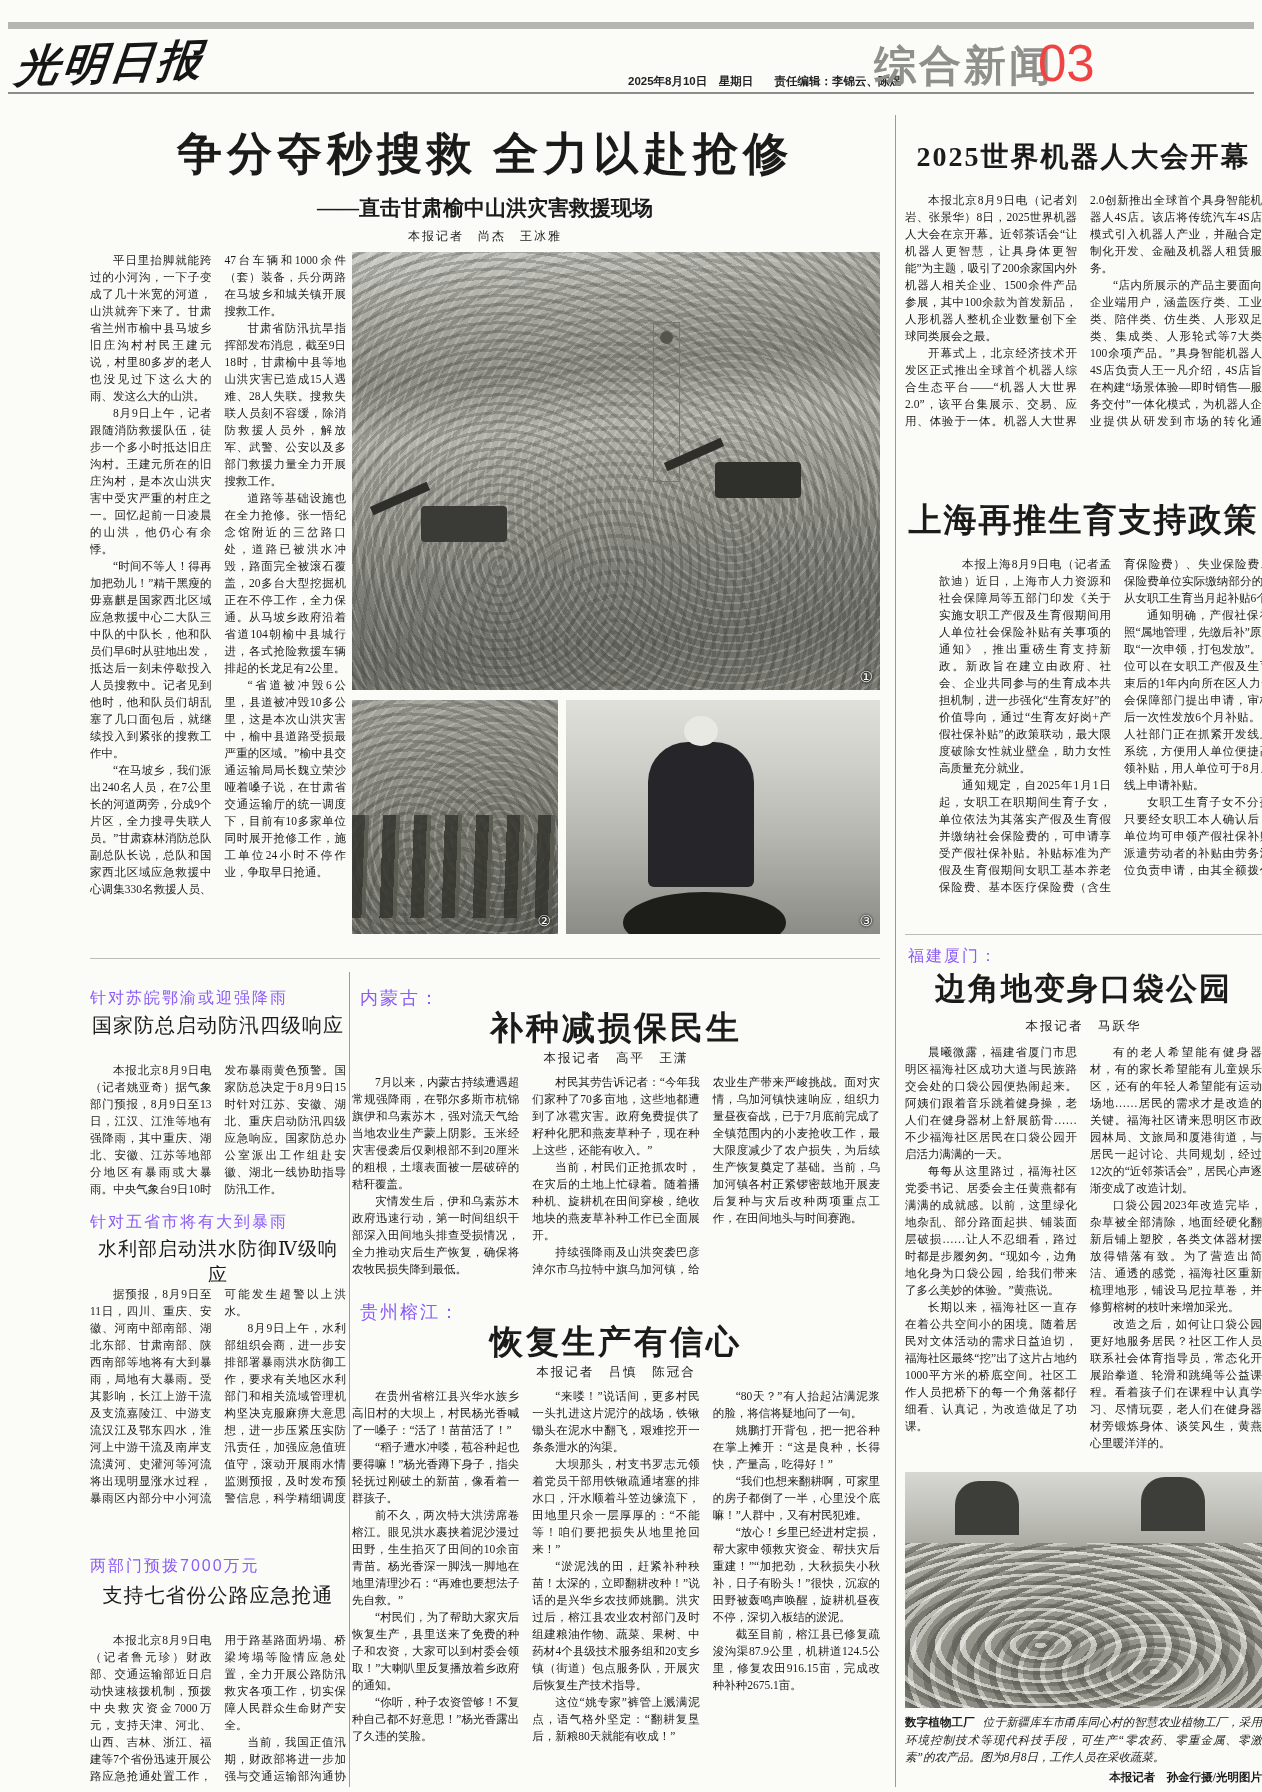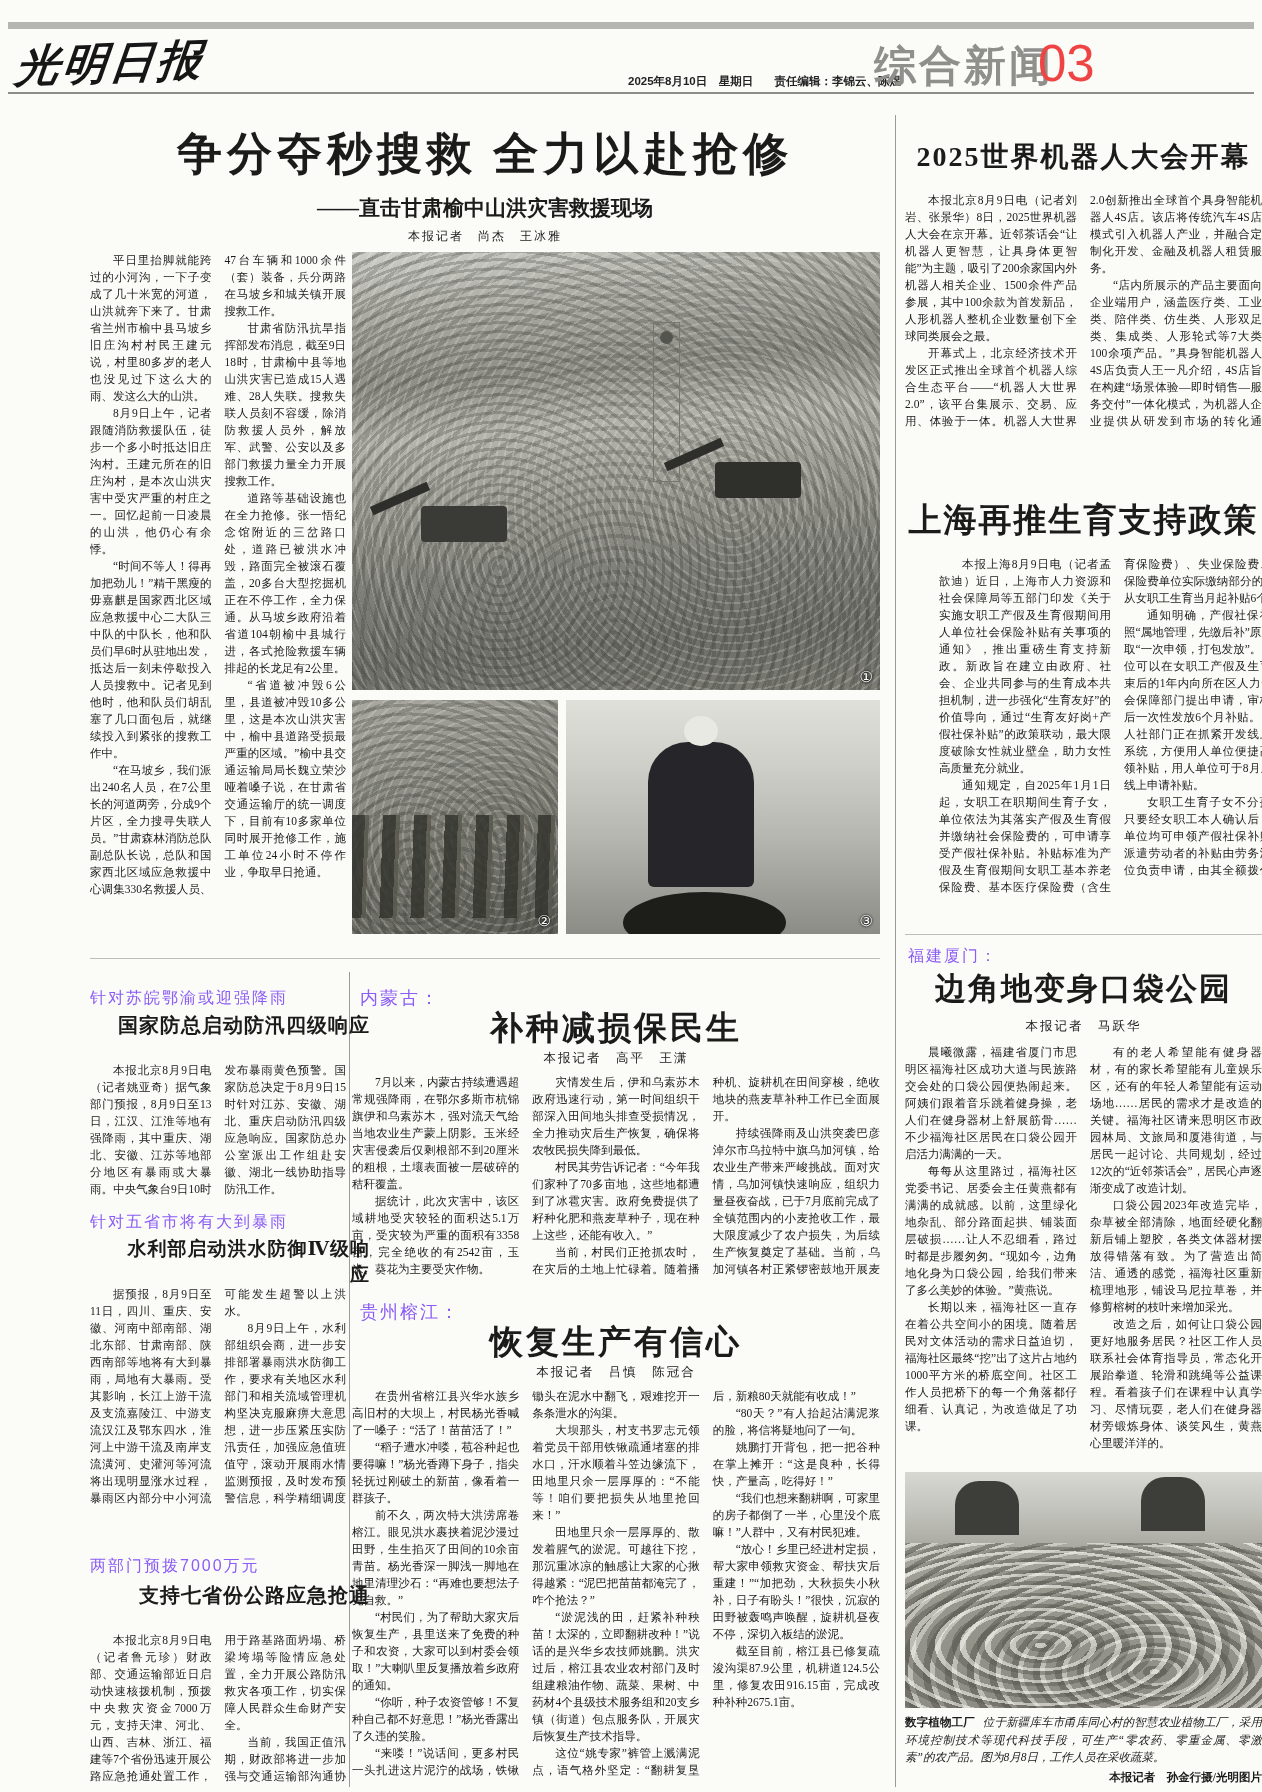--- a/index.html
+++ b/index.html
@@ -23,21 +23,21 @@
 
   
   .main-headline{left:90px;top:124px;width:790px;font-size:45px;font-weight:900;
         letter-spacing:5px;text-align:center;}
   .main-subhead{left:90px;top:194px;width:790px;font-size:21px;font-weight:bold;text-align:center;}
   .main-byline{left:90px;top:228px;width:790px;font-size:12px;text-align:center;letter-spacing:2px;}
   .byline{font-size:12.5px;text-align:center;letter-spacing:2px;}
   .kicker{font-size:16px;font-family:Liberation Sans, sans-serif;letter-spacing:2px;color:#8b5cf6;}
   .h-mid{font-size:33px;font-weight:900;text-align:center;letter-spacing:3px;}
   .h-side{font-size:29px;font-weight:900;text-align:center;letter-spacing:2px;}
-  .h-small{font-size:20px;font-weight:700;text-align:right;letter-spacing:1px;margin-left:24px;}
+  .h-small{font-size:20px;font-weight:400;text-align:center;letter-spacing:1px;}
 
   
   .body-cols{column-gap:13px;font-size:11.5px;line-height:17px;text-align:justify;overflow:hidden;}
   .cols2{column-count:2;}
   .cols3{column-count:3;}
   .para{margin:0;text-indent:2em;}
 
   
   .photo{position:absolute;overflow:hidden;background:#a8a8a1;}
   .photo .texture{position:absolute;inset:0;opacity:.65;background-image:
@@ -185,39 +185,37 @@
   <div class="abs body-cols cols2" style="left:90px;top:1632px;width:256px;height:156px;">
       <p class="para">本报北京8月9日电（记者鲁元珍）财政部、交通运输部近日启动快速核拨机制，预拨中央救灾资金7000万元，支持天津、河北、山西、吉林、浙江、福建等7个省份迅速开展公路应急抢通处置工作，用于路基路面坍塌、桥梁垮塌等险情应急处置，全力开展公路防汛救灾各项工作，切实保障人民群众生命财产安全。</p>
       <p class="para">当前，我国正值汛期，财政部将进一步加强与交通运输部沟通协调，紧盯灾情情况，按规定及时下达公路应急抢通补助资金；同时强化预算绩效管理，充分发挥财政资金效益。</p>
     </div>
 
   <div class="abs kicker" style="left:360px;top:986px;font-size:18px;">内蒙古：</div>
   <div class="abs h-mid" style="left:352px;top:1006px;width:528px;">补种减损保民生</div>
   <div class="abs byline" style="left:352px;top:1050px;width:528px;">本报记者　高平　王潇</div>
   <div class="abs body-cols cols3" style="left:352px;top:1074px;width:528px;height:214px;">
       <p class="para">7月以来，内蒙古持续遭遇超常规强降雨，在鄂尔多斯市杭锦旗伊和乌素苏木，强对流天气给当地农业生产蒙上阴影。玉米经灾害侵袭后仅剩根部不到20厘米的粗根，土壤表面被一层破碎的秸秆覆盖。</p>
-      <p class="para">据统计，此次灾害中，该区域耕地受灾较轻的面积达5.1万亩，受灾较为严重的面积有3358亩，完全绝收的有2542亩，玉米、葵花为主要受灾作物。</p>
       <p class="para">灾情发生后，伊和乌素苏木政府迅速行动，第一时间组织干部深入田间地头排查受损情况，全力推动灾后生产恢复，确保将农牧民损失降到最低。</p>
       <p class="para">村民其劳告诉记者：“今年我们家种了70多亩地，这些地都遭到了冰雹灾害。政府免费提供了籽种化肥和燕麦草种子，现在种上这些，还能有收入。”</p>
       <p class="para">当前，村民们正抢抓农时，在灾后的土地上忙碌着。随着播种机、旋耕机在田间穿梭，绝收地块的燕麦草补种工作已全面展开。</p>
       <p class="para">持续强降雨及山洪突袭巴彦淖尔市乌拉特中旗乌加河镇，给农业生产带来严峻挑战。面对灾情，乌加河镇快速响应，组织力量昼夜奋战，已于7月底前完成了全镇范围内的小麦抢收工作，最大限度减少了农户损失，为后续生产恢复奠定了基础。当前，乌加河镇各村正紧锣密鼓地开展麦后复种与灾后改种两项重点工作，在田间地头与时间赛跑。</p>
     </div>
 
   <div class="abs kicker" style="left:360px;top:1300px;font-size:18px;">贵州榕江：</div>
   <div class="abs h-mid" style="left:352px;top:1320px;width:528px;">恢复生产有信心</div>
   <div class="abs byline" style="left:352px;top:1364px;width:528px;">本报记者　吕慎　陈冠合</div>
   <div class="abs body-cols cols3" style="left:352px;top:1388px;width:528px;height:400px;">
       <p class="para">在贵州省榕江县兴华水族乡高旧村的大坝上，村民杨光香喊了一嗓子：“活了！苗苗活了！”</p>
       <p class="para">“稻子遭水冲喽，苞谷种起也要得嘛！”杨光香蹲下身子，指尖轻抚过刚破土的新苗，像看着一群孩子。</p>
       <p class="para">前不久，两次特大洪涝席卷榕江。眼见洪水裹挟着泥沙漫过田野，生生掐灭了田间的10余亩青苗。杨光香深一脚浅一脚地在地里清理沙石：“再难也要想法子先自救。”</p>
       <p class="para">“村民们，为了帮助大家灾后恢复生产，县里送来了免费的种子和农资，大家可以到村委会领取！”大喇叭里反复播放着乡政府的通知。</p>
       <p class="para">“你听，种子农资管够！不复种自己都不好意思！”杨光香露出了久违的笑脸。</p>
       <p class="para">“来喽！”说话间，更多村民一头扎进这片泥泞的战场，铁锹锄头在泥水中翻飞，艰难挖开一条条泄水的沟渠。</p>
       <p class="para">大坝那头，村支书罗志元领着党员干部用铁锹疏通堵塞的排水口，汗水顺着斗笠边缘流下，田地里只余一层厚厚的：“不能等！咱们要把损失从地里抢回来！”</p>
-      <p class="para">田地里只余一层厚厚的、散发着腥气的淤泥。可越往下挖，那沉重冰凉的触感让大家的心揪得越紧：“泥巴把苗苗都淹完了，咋个抢法？”</p>
       <p class="para">“淤泥浅的田，赶紧补种秧苗！太深的，立即翻耕改种！”说话的是兴华乡农技师姚鹏。洪灾过后，榕江县农业农村部门及时组建粮油作物、蔬菜、果树、中药材4个县级技术服务组和20支乡镇（街道）包点服务队，开展灾后恢复生产技术指导。</p>
       <p class="para">这位“姚专家”裤管上溅满泥点，语气格外坚定：“翻耕复垦后，新粮80天就能有收成！”</p>
       <p class="para">“80天？”有人抬起沾满泥浆的脸，将信将疑地问了一句。</p>
       <p class="para">姚鹏打开背包，把一把谷种在掌上摊开：“这是良种，长得快，产量高，吃得好！”</p>
       <p class="para">“我们也想来翻耕啊，可家里的房子都倒了一半，心里没个底嘛！”人群中，又有村民犯难。</p>
       <p class="para">“放心！乡里已经进村定损，帮大家申领救灾资金、帮扶灾后重建！”“加把劲，大秋损失小秋补，日子有盼头！”很快，沉寂的田野被轰鸣声唤醒，旋耕机昼夜不停，深切入板结的淤泥。</p>
       <p class="para">截至目前，榕江县已修复疏浚沟渠87.9公里，机耕道124.5公里，修复农田916.15亩，完成改种补种2675.1亩。</p>
     </div>
 
 </div>

